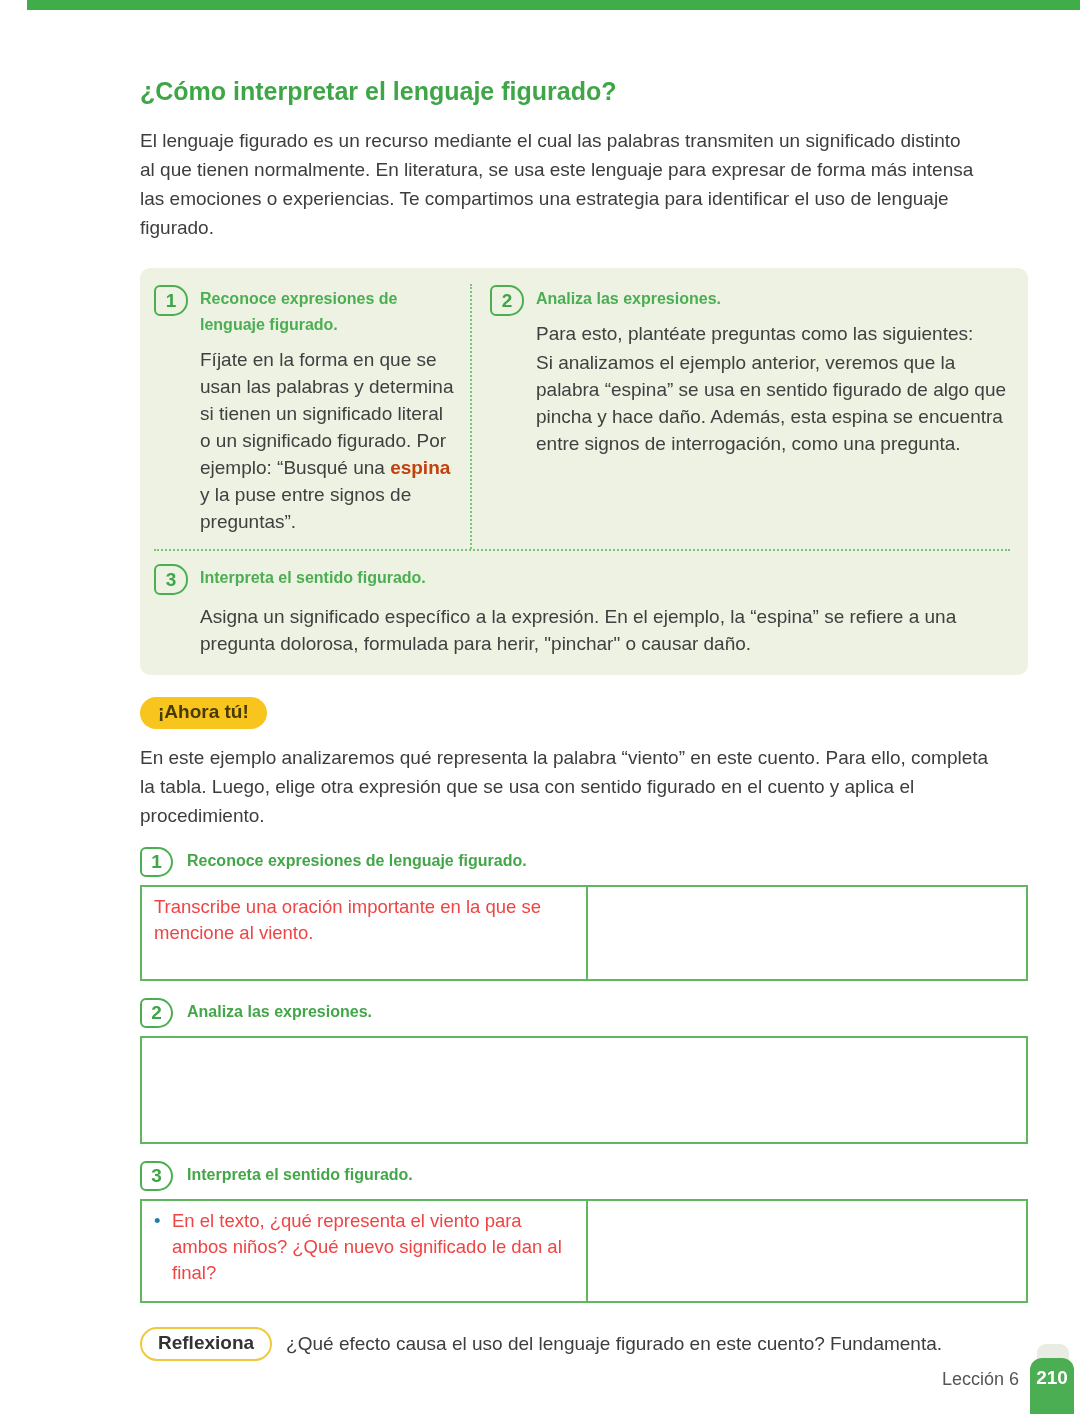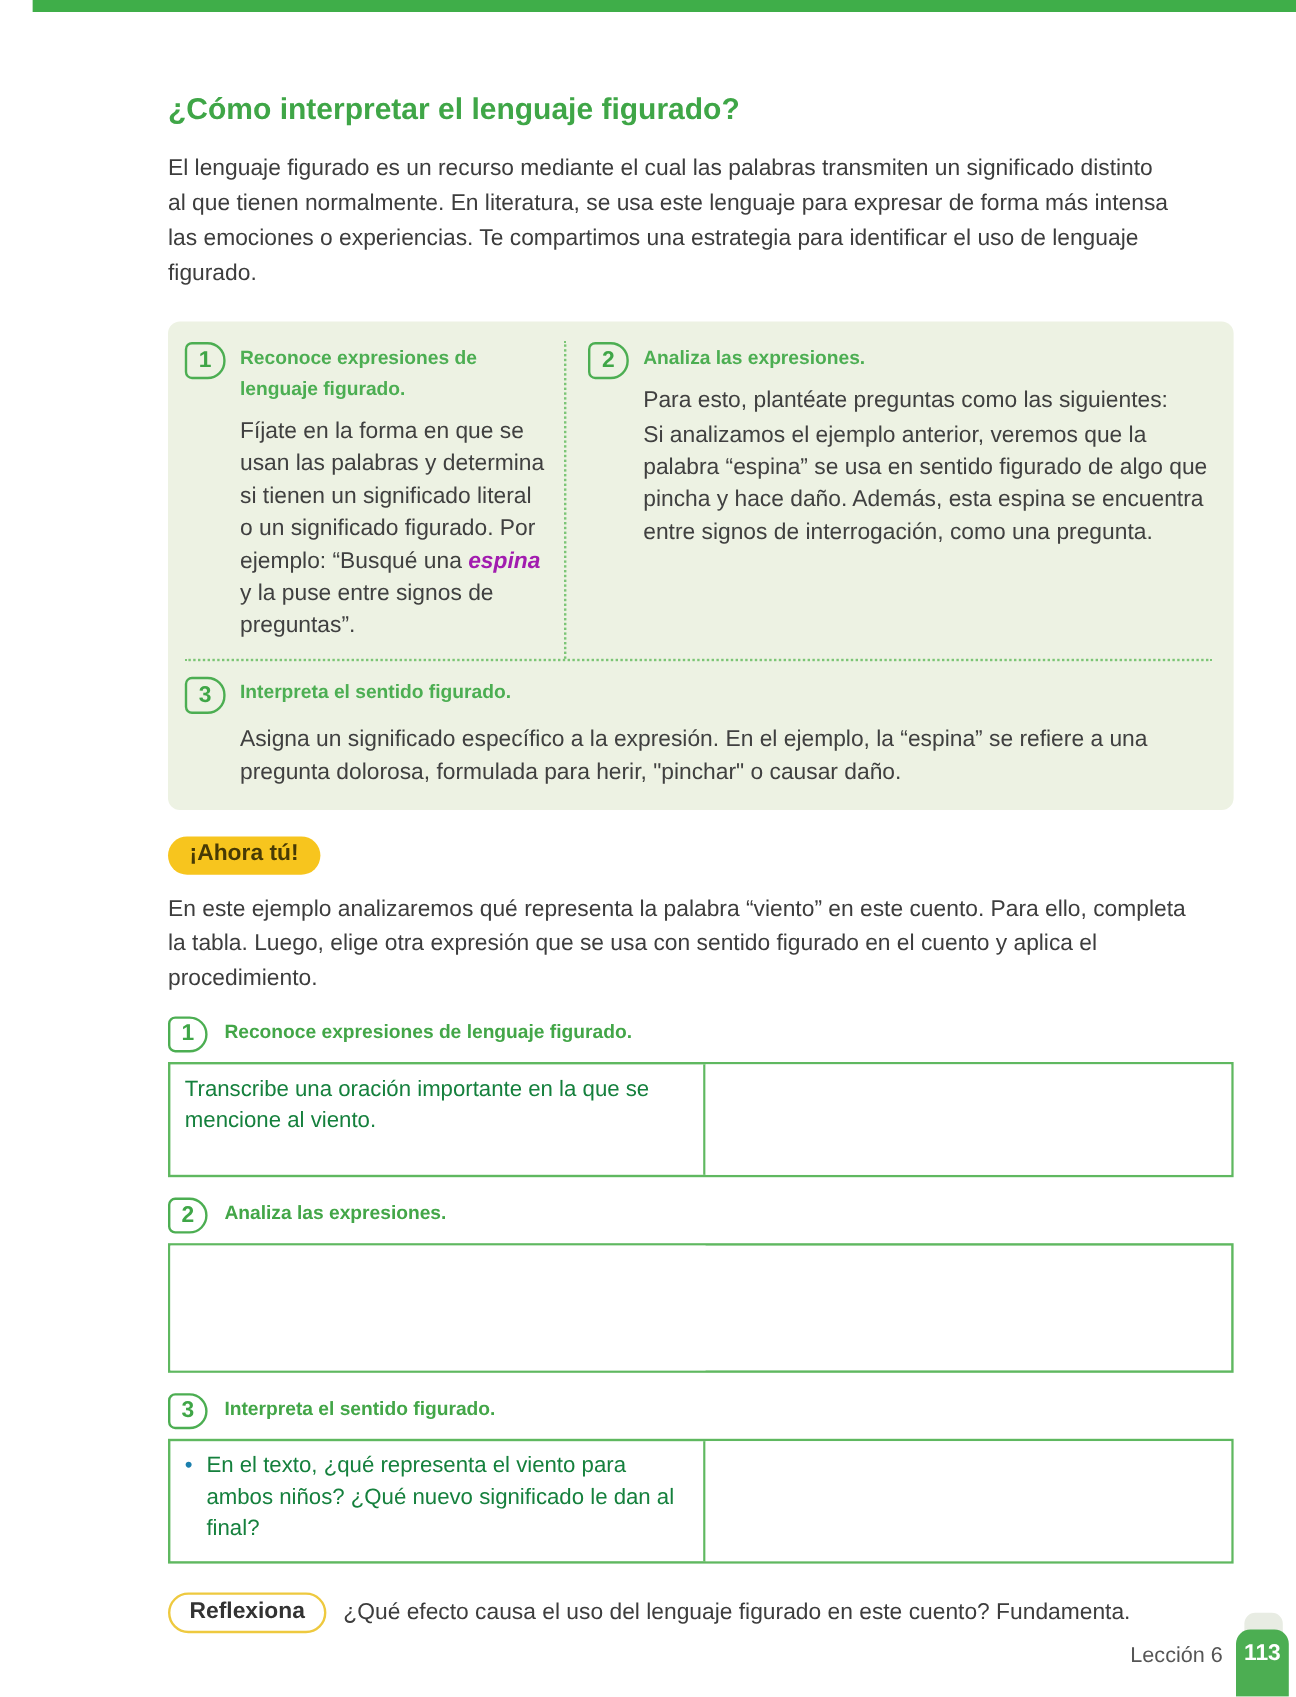--- a/index.html
+++ b/index.html
@@ -50,21 +50,21 @@
     box-sizing:border-box;
   }
   .step-heading{
     margin:2px 0 0 0;font-size:16px;line-height:26px;
     font-weight:bold;color:#4cae52;
   }
   .step-body{
     margin:8px 0 0 46px;
     font-size:19px;line-height:27px;color:#404040;
   }
-  .step-body strong{color:#a21caf;font-style:italic;}
+  .step-body strong{color:#c2410c;}
   .bullets{margin:2px 0 2px 46px;padding:0;list-style:none;}
   .bullets li{
     position:relative;padding-left:24px;margin-top:4px;
     font-size:19px;line-height:27px;color:#404040;
   }
   .bullets li::before{
     content:"•";position:absolute;left:4px;top:0;
     color:#4cae52;font-size:19px;
   }
   
@@ -85,21 +85,21 @@
   .activity .step-heading{color:#43a648;}
   .answer-table{
     margin-top:8px;
     display:grid;grid-template-columns:50.4% 49.6%;
     border:2px solid #5fb860;box-sizing:border-box;
     width:888px;background:#ffffff;
   }
   .q-cell{
     border-right:2px solid #5fb860;
     padding:7px 14px 10px 12px;box-sizing:border-box;
-    font-size:18.5px;line-height:26px;color:#15803d;
+    font-size:18.5px;line-height:26px;color:#ef4444;
   }
   .a-cell{background:#ffffff;}
   .q-plain{margin:0;}
   .q-bullets{margin:0;padding:0;list-style:none;}
   .q-bullets li{position:relative;padding-left:18px;margin-top:6px;}
   .q-bullets li:first-child{margin-top:0;}
   .q-bullets li::before{
     content:"•";position:absolute;left:0;top:0;color:#1b7fad;
   }
   .h-96{min-height:92px;}
@@ -220,14 +220,14 @@
 
     <div class="reflex-row">
       <span class="reflex-badge">Reflexiona</span>
       <span class="reflex-text">¿Qué efecto causa el uso del lenguaje figurado en este cuento? Fundamenta.</span>
     </div>
 
   </div>
 
   <div class="footer-lesson">Lección 6</div>
   <div class="tab-ghost"></div>
-  <div class="page-tab">113</div>
+  <div class="page-tab">210</div>
 </div>
 
 </body></html>

